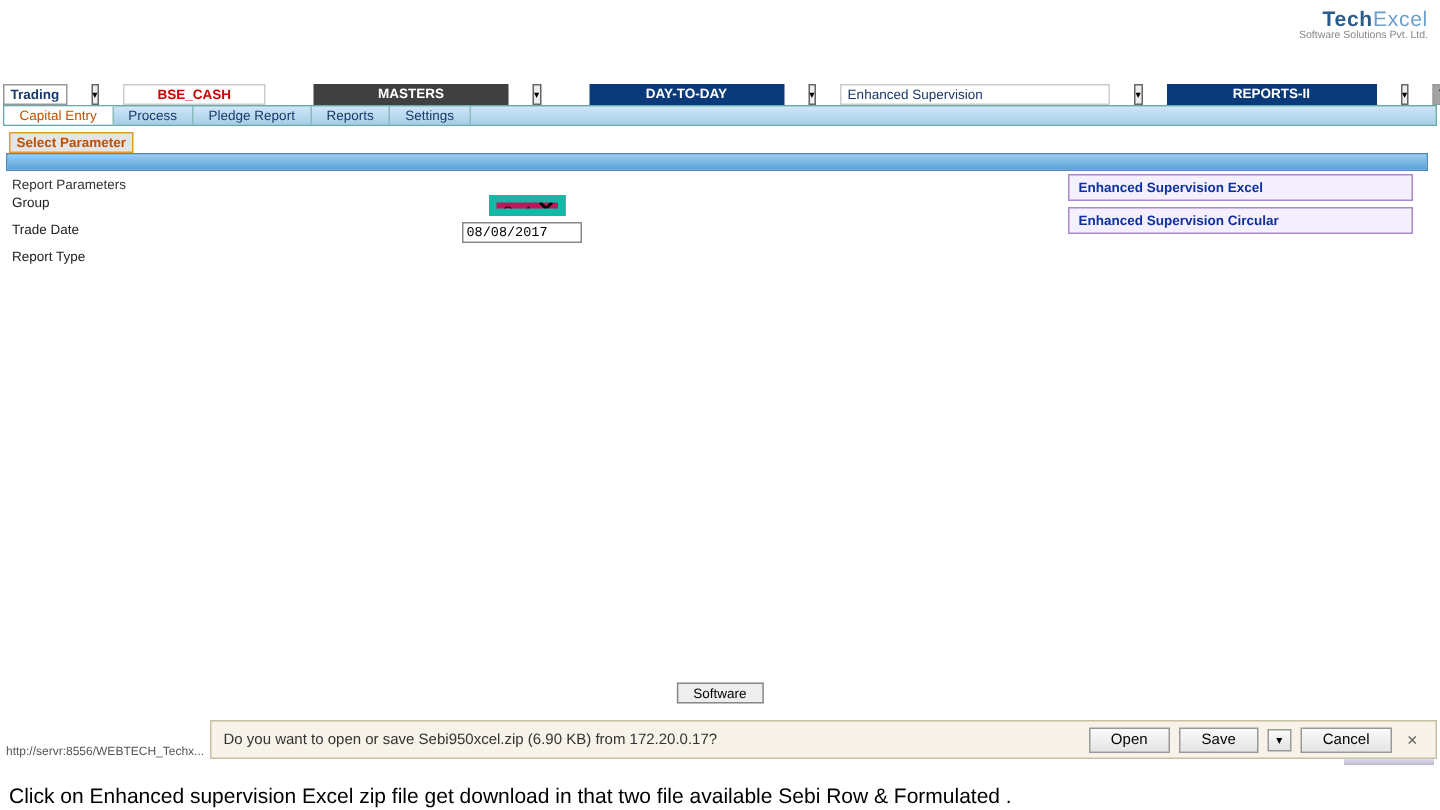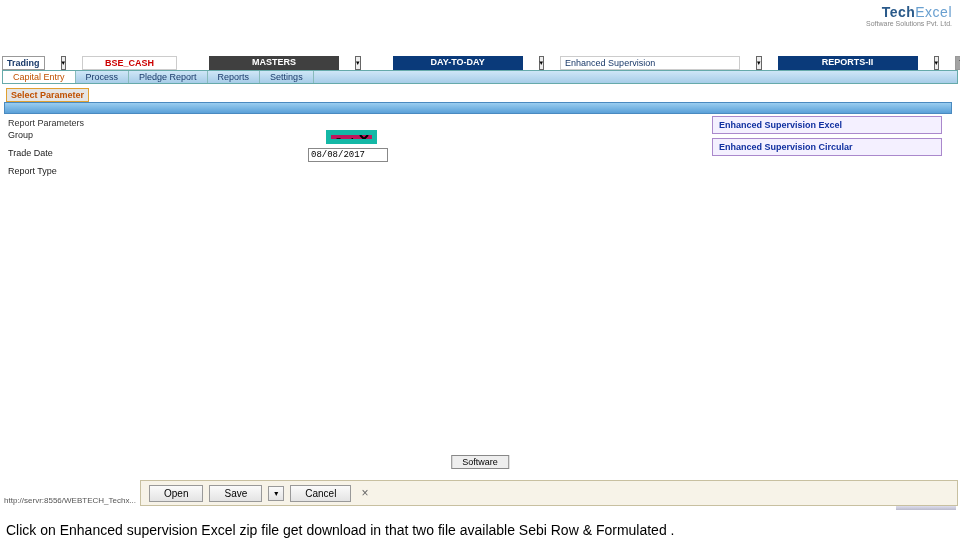--- a/index.html
+++ b/index.html
@@ -112,20 +112,21 @@
 <div class="side-links">
   <a class="side-link">Enhanced Supervision Excel</a>
   <a class="side-link">Enhanced Supervision Circular</a>
 </div>
 
 <button class="gen-btn">Software</button>
 
 <div class="status">http://servr:8556/WEBTECH_Techx...</div>
 
 <div class="dlbar">
+  <span class="dlbar-text">Do you want to open or save Sebi950xcel.zip (6.90 KB) from 172.20.0.17?</span>
   <button class="dlbar-btn">Open</button>
   <button class="dlbar-btn">Save</button>
   <button class="dlbar-drop">▾</button>
   <button class="dlbar-btn">Cancel</button>
   <span class="dlbar-close">×</span>
 </div>
 
 <div class="taskbar-hint"></div>
 
 <div class="caption">Click on Enhanced supervision Excel zip file get download in that two file available Sebi Row  &amp; Formulated .</div>

